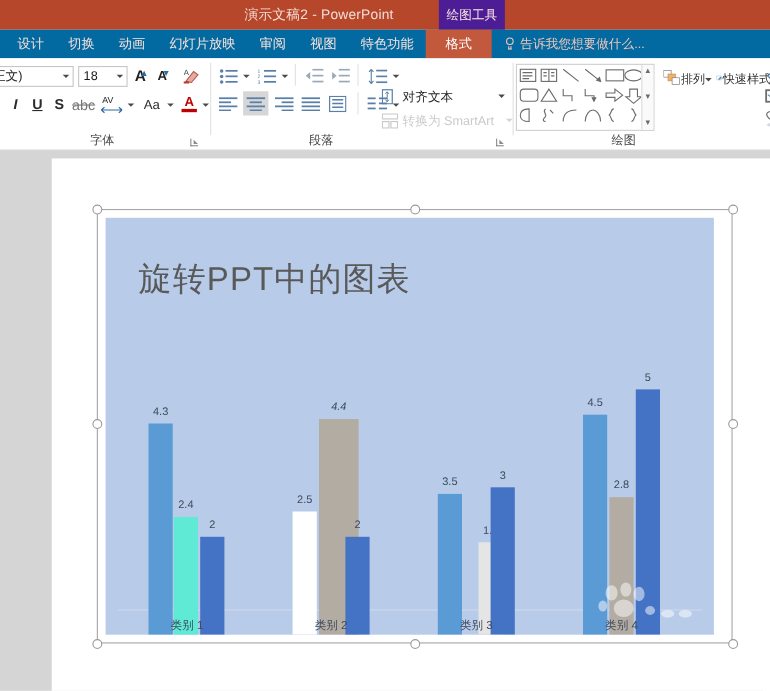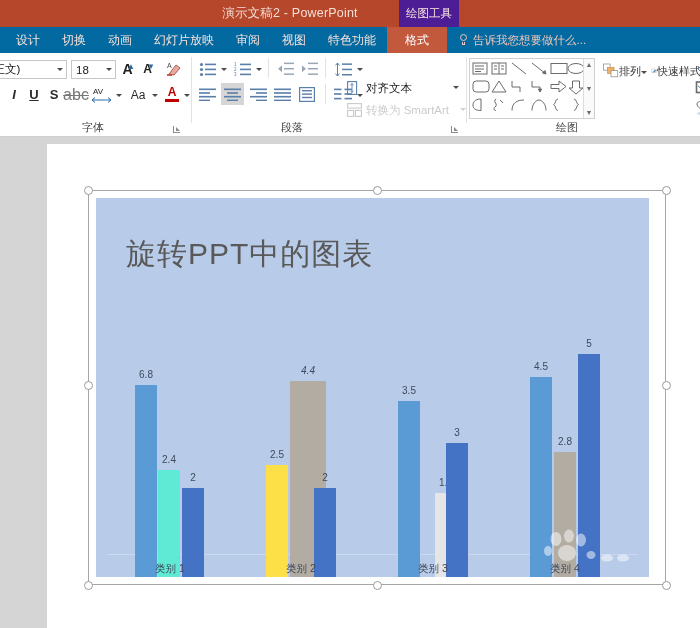--- a/index.html
+++ b/index.html
@@ -88,21 +88,21 @@
   .combo .cv{padding-left:4px;white-space:nowrap;overflow:hidden;}
   .combo .carr{
     position:absolute;right:3px;top:50%;margin-top:-2px;
     width:0;height:0;border-left:3.2px solid transparent;
     border-right:3.2px solid transparent;border-top:3.7px solid #4a4a4a;
   }
   .ricon{
     position:absolute;display:flex;align-items:center;justify-content:center;
     font-size:12px;color:#2b2b2b;cursor:default;
   }
-  .ricon.small{font-size:16px;}
+  .ricon.small{font-size:13px;}
   .arrlet{
     position:absolute;width:0;height:0;border-left:3.2px solid transparent;
     border-right:3.2px solid transparent;border-top:3.7px solid #4a4a4a;
   }
   .btn-hl{background:#d6d6d6;}
   
   .shapegal{
     position:absolute;border:1px solid #cfcfcf;background:#fff;box-sizing:border-box;
   }
   .shapegal svg{display:block;}
@@ -505,42 +505,42 @@
   <div class="handle" style="right:-4.5px;bottom:-4.5px;"></div>
 </div>
 
 <div class="chartobj">
   <div class="chart-title">旋转PPT中的图表</div>
 
   <div class="plot">
     <div class="axisline" style="top:356px;"></div>
 
     <div class="bar" style="left:39px;width:22px;height:192px;background:#5b9bd5;">
-      <span class="dl">6.8</span>
+      <span class="dl">4.3</span>
     </div>
     <div class="bar" style="left:62px;width:22px;height:107px;background:#5eead4;">
       <span class="dl">2.4</span>
     </div>
     <div class="bar" style="left:86px;width:22px;height:89px;background:#4472c4;">
       <span class="dl">2</span>
     </div>
     <div class="catlabel" style="left:34px;top:364px;width:80px;">类别 1</div>
 
-    <div class="bar" style="left:170px;width:22px;height:112px;background:#fde047;margin-top:27px;">
+    <div class="bar" style="left:170px;width:22px;height:112px;background:#ffffff;margin-top:27px;">
       <span class="dl">2.5</span>
     </div>
     <div class="bar" style="left:194px;width:36px;height:196px;background:#b2aca2;font-style:italic;">
       <span class="dl">4.4</span>
     </div>
     <div class="bar" style="left:218px;width:22px;height:89px;background:#4472c4;">
       <span class="dl">2</span>
     </div>
     <div class="catlabel" style="left:165px;top:364px;width:80px;">类别 2</div>
 
-    <div class="bar" style="left:302px;width:22px;height:176px;background:#5b9bd5;">
+    <div class="bar" style="left:302px;width:22px;height:128px;background:#5b9bd5;">
       <span class="dl">3.5</span>
     </div>
     <div class="bar" style="left:339px;width:22px;height:84px;background:#e5e5e5;">
       <span class="dl">1.8</span>
     </div>
     <div class="bar" style="left:350px;width:22px;height:134px;background:#4472c4;">
       <span class="dl">3</span>
     </div>
     <div class="catlabel" style="left:297px;top:364px;width:80px;">类别 3</div>
 

